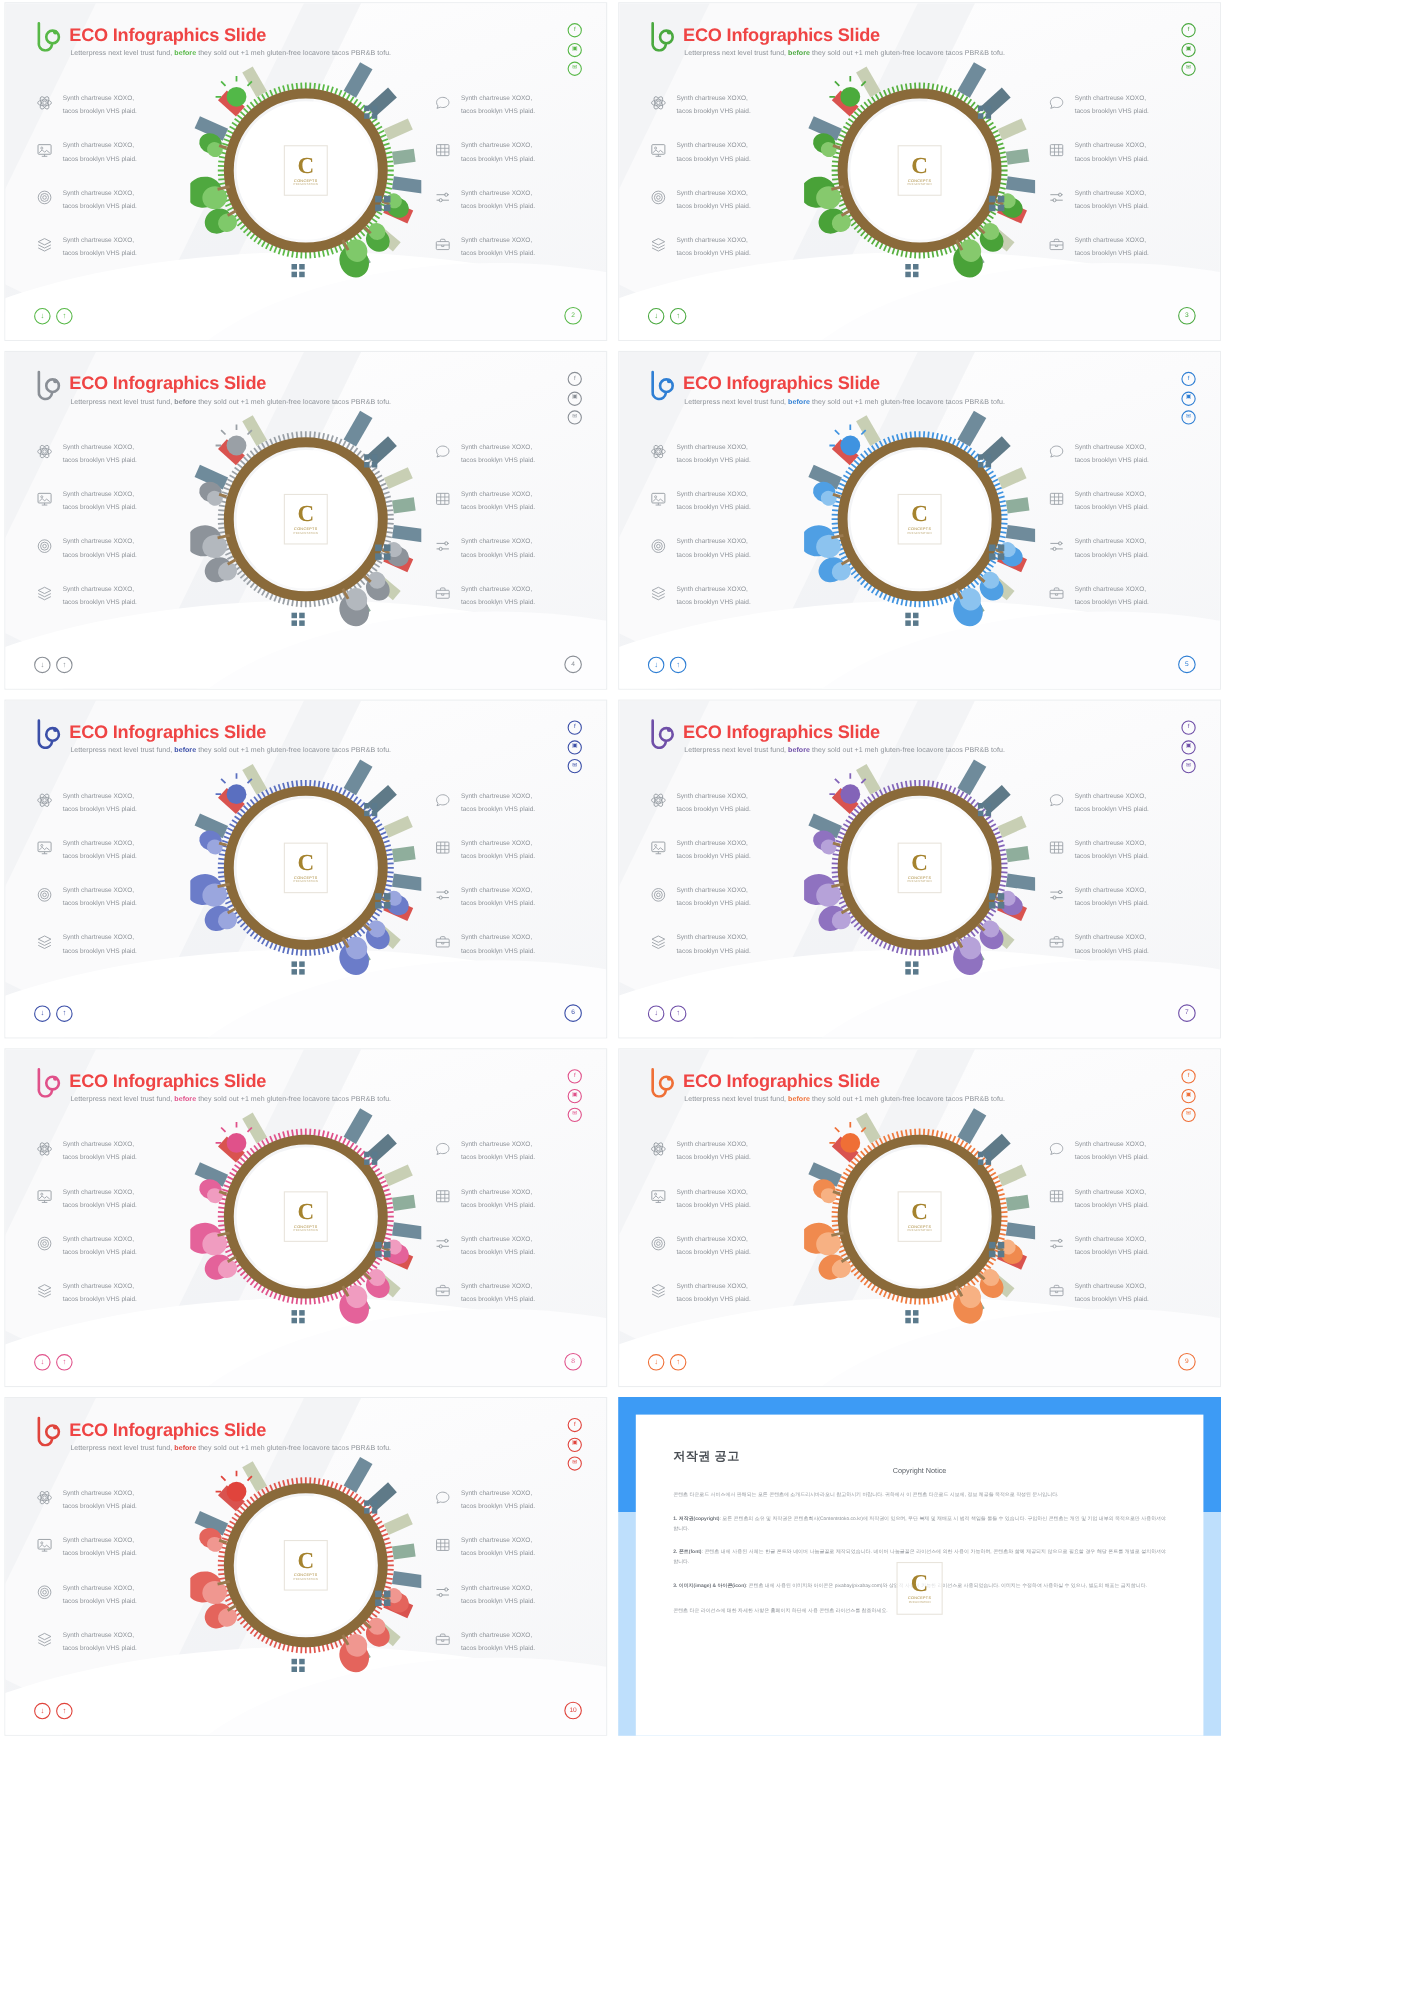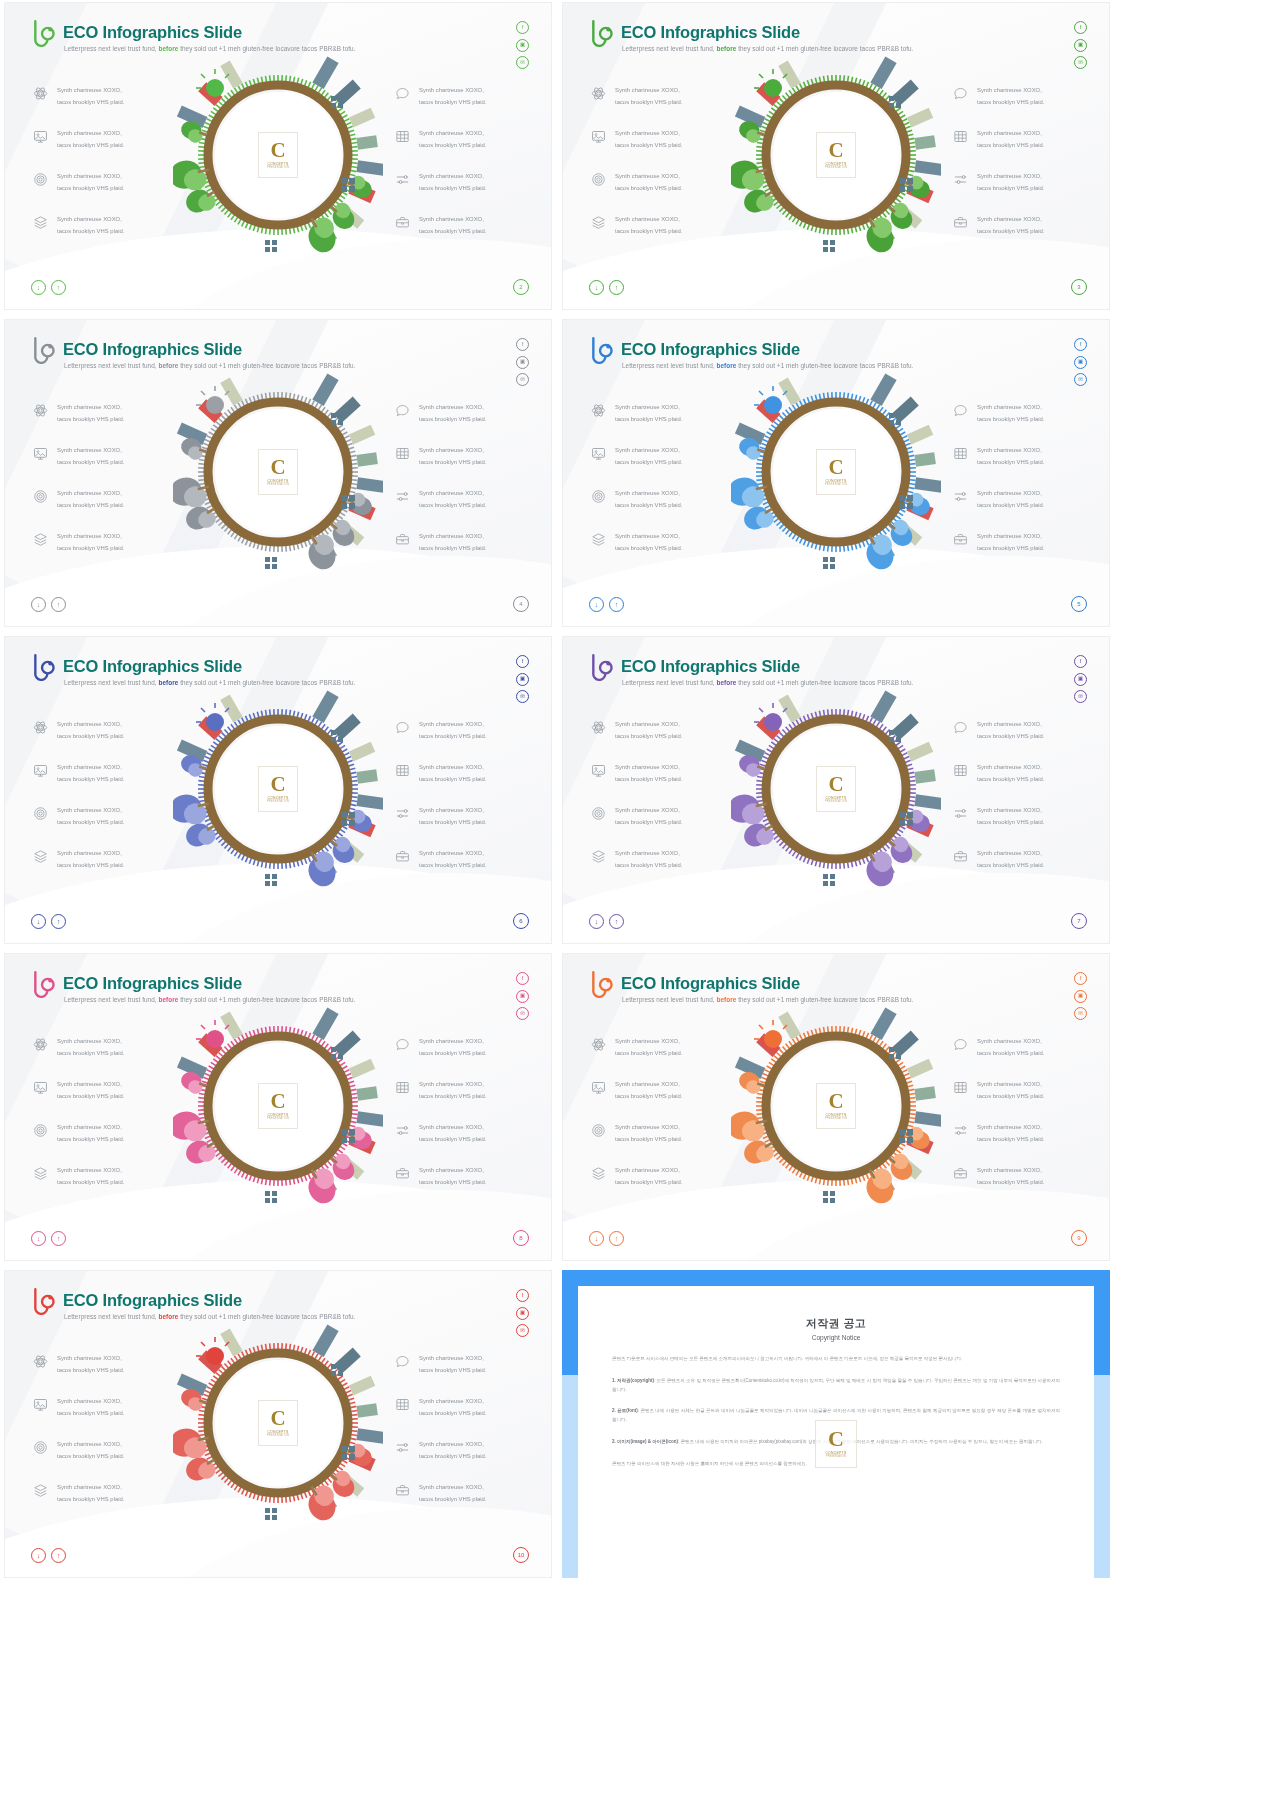--- a/index.html
+++ b/index.html
@@ -49,21 +49,21 @@
   .bg-curve2{
     position:absolute;right:-220px;bottom:-260px;width:640px;height:330px;
     border-radius:50%;background:#fdfdfe;
   }
   
   .logo{
     position:absolute;left:26px;top:14px;width:26px;height:30px;
   }
   .title{
     position:absolute;left:58px;top:20px;
-    font-size:16.5px;font-weight:bold;color:#0f766e;
+    font-size:16.5px;font-weight:bold;color:#ef4444;
     letter-spacing:-.2px;
   }
   .subtitle{
     position:absolute;left:59px;top:42px;
     font-size:6.4px;color:#8d9298;letter-spacing:.05px;white-space:nowrap;
   }
   .subtitle .hl{font-weight:bold;}
   
   .social{
     position:absolute;right:22px;top:18px;
@@ -118,21 +118,21 @@
   
   .copy-panel{
     position:relative;width:548px;height:308px;overflow:hidden;
     background:linear-gradient(180deg,#3d9bf5 0%,#3d9bf5 34%,#bedffc 34%,#bedffc 100%);
     box-sizing:border-box;padding:16px 16px 0 16px;
   }
   .copy-sheet{
     position:relative;width:100%;height:292px;background:#fff;
     box-sizing:border-box;padding:30px 34px 0 34px;overflow:hidden;
   }
-  .copy-sheet h1{margin:0;text-align:center;font-size:11px;color:#4a4f55;font-weight:bold;letter-spacing:.4px;}
+  .copy-sheet h1{margin:0;text-align:left;font-size:11px;color:#4a4f55;font-weight:bold;letter-spacing:.4px;}
   .copy-sheet h2{margin:3px 0 0;text-align:center;font-size:6.6px;color:#5c6168;font-weight:normal;}
   .copy-sheet p{margin:14px 0 0;font-size:4.5px;line-height:1.95;color:#8d9298;text-align:justify;}
   .copy-sheet p.sec{margin-top:13px;}
   .copy-sheet p .lead{font-weight:bold;color:#6c7178;}
   .copy-watermark{
     position:absolute;left:50%;top:54%;transform:translate(-50%,-50%);
     width:40px;height:46px;border:0.8px solid #e8e4dc;background:rgba(255,255,255,.7);
     display:flex;flex-direction:column;align-items:center;justify-content:center;
   }
   .copy-watermark .c{font-family:"Liberation Serif",serif;font-size:22px;font-weight:bold;color:#a5832e;line-height:.9;}

